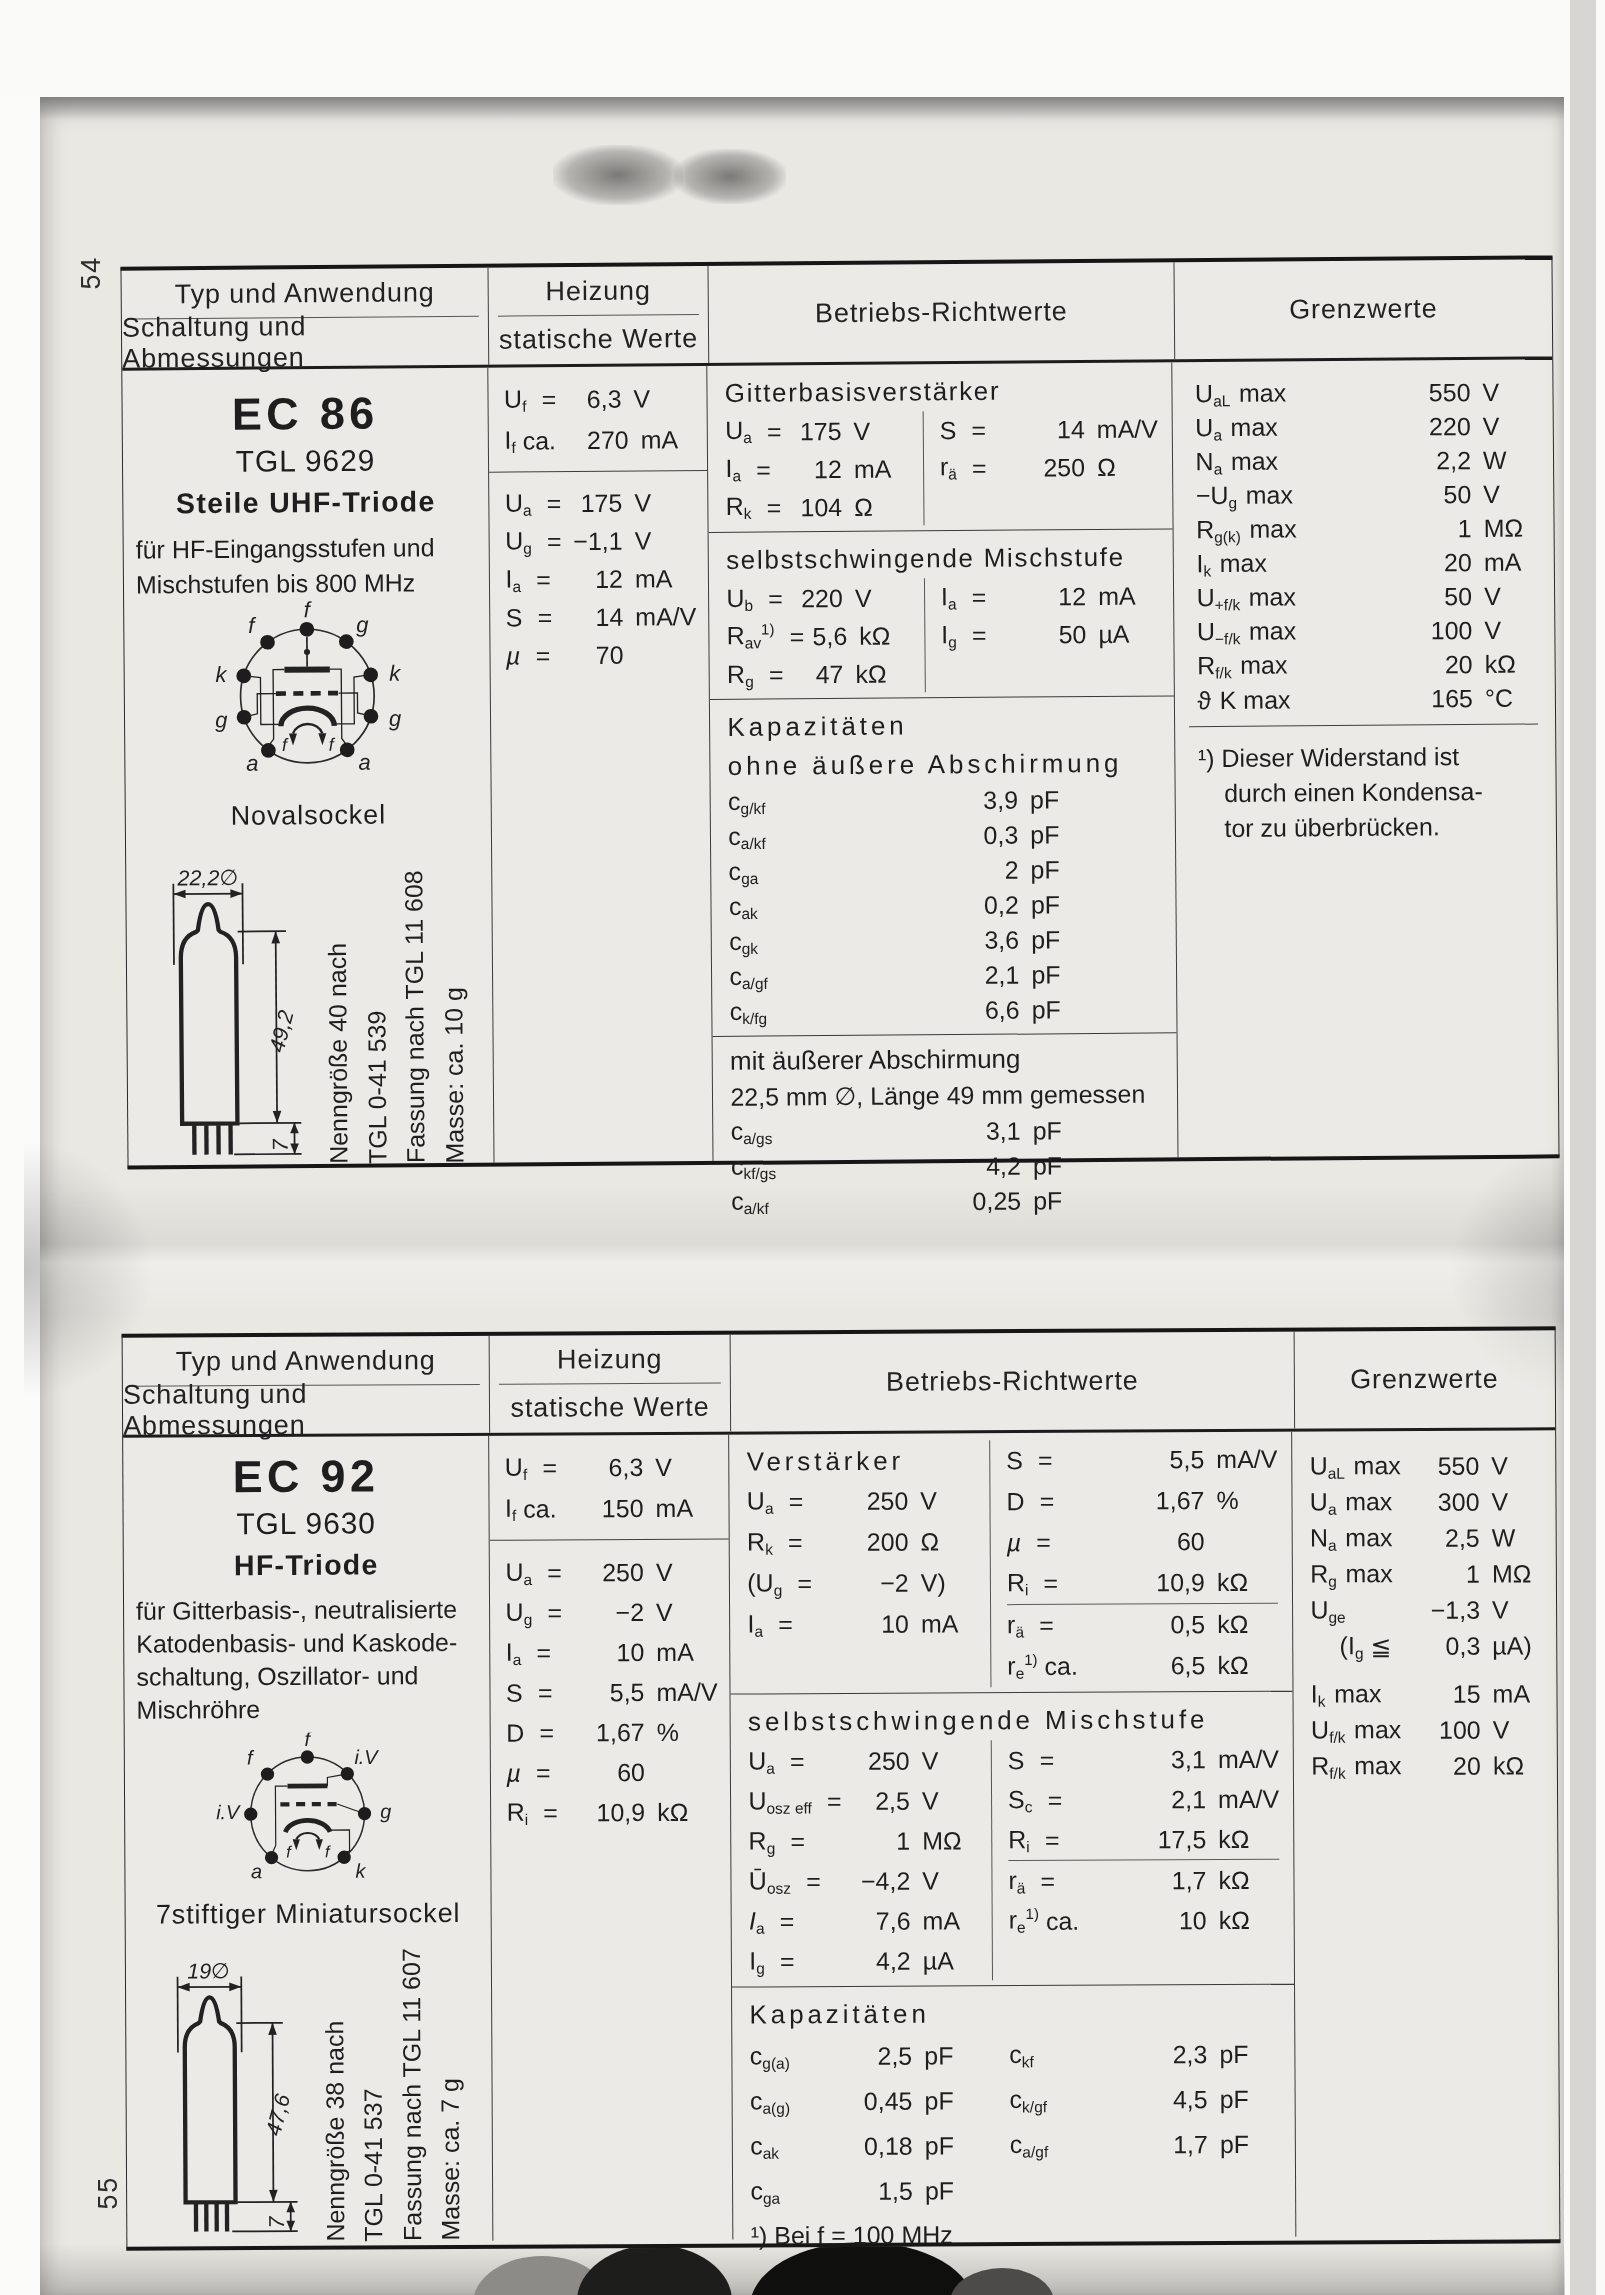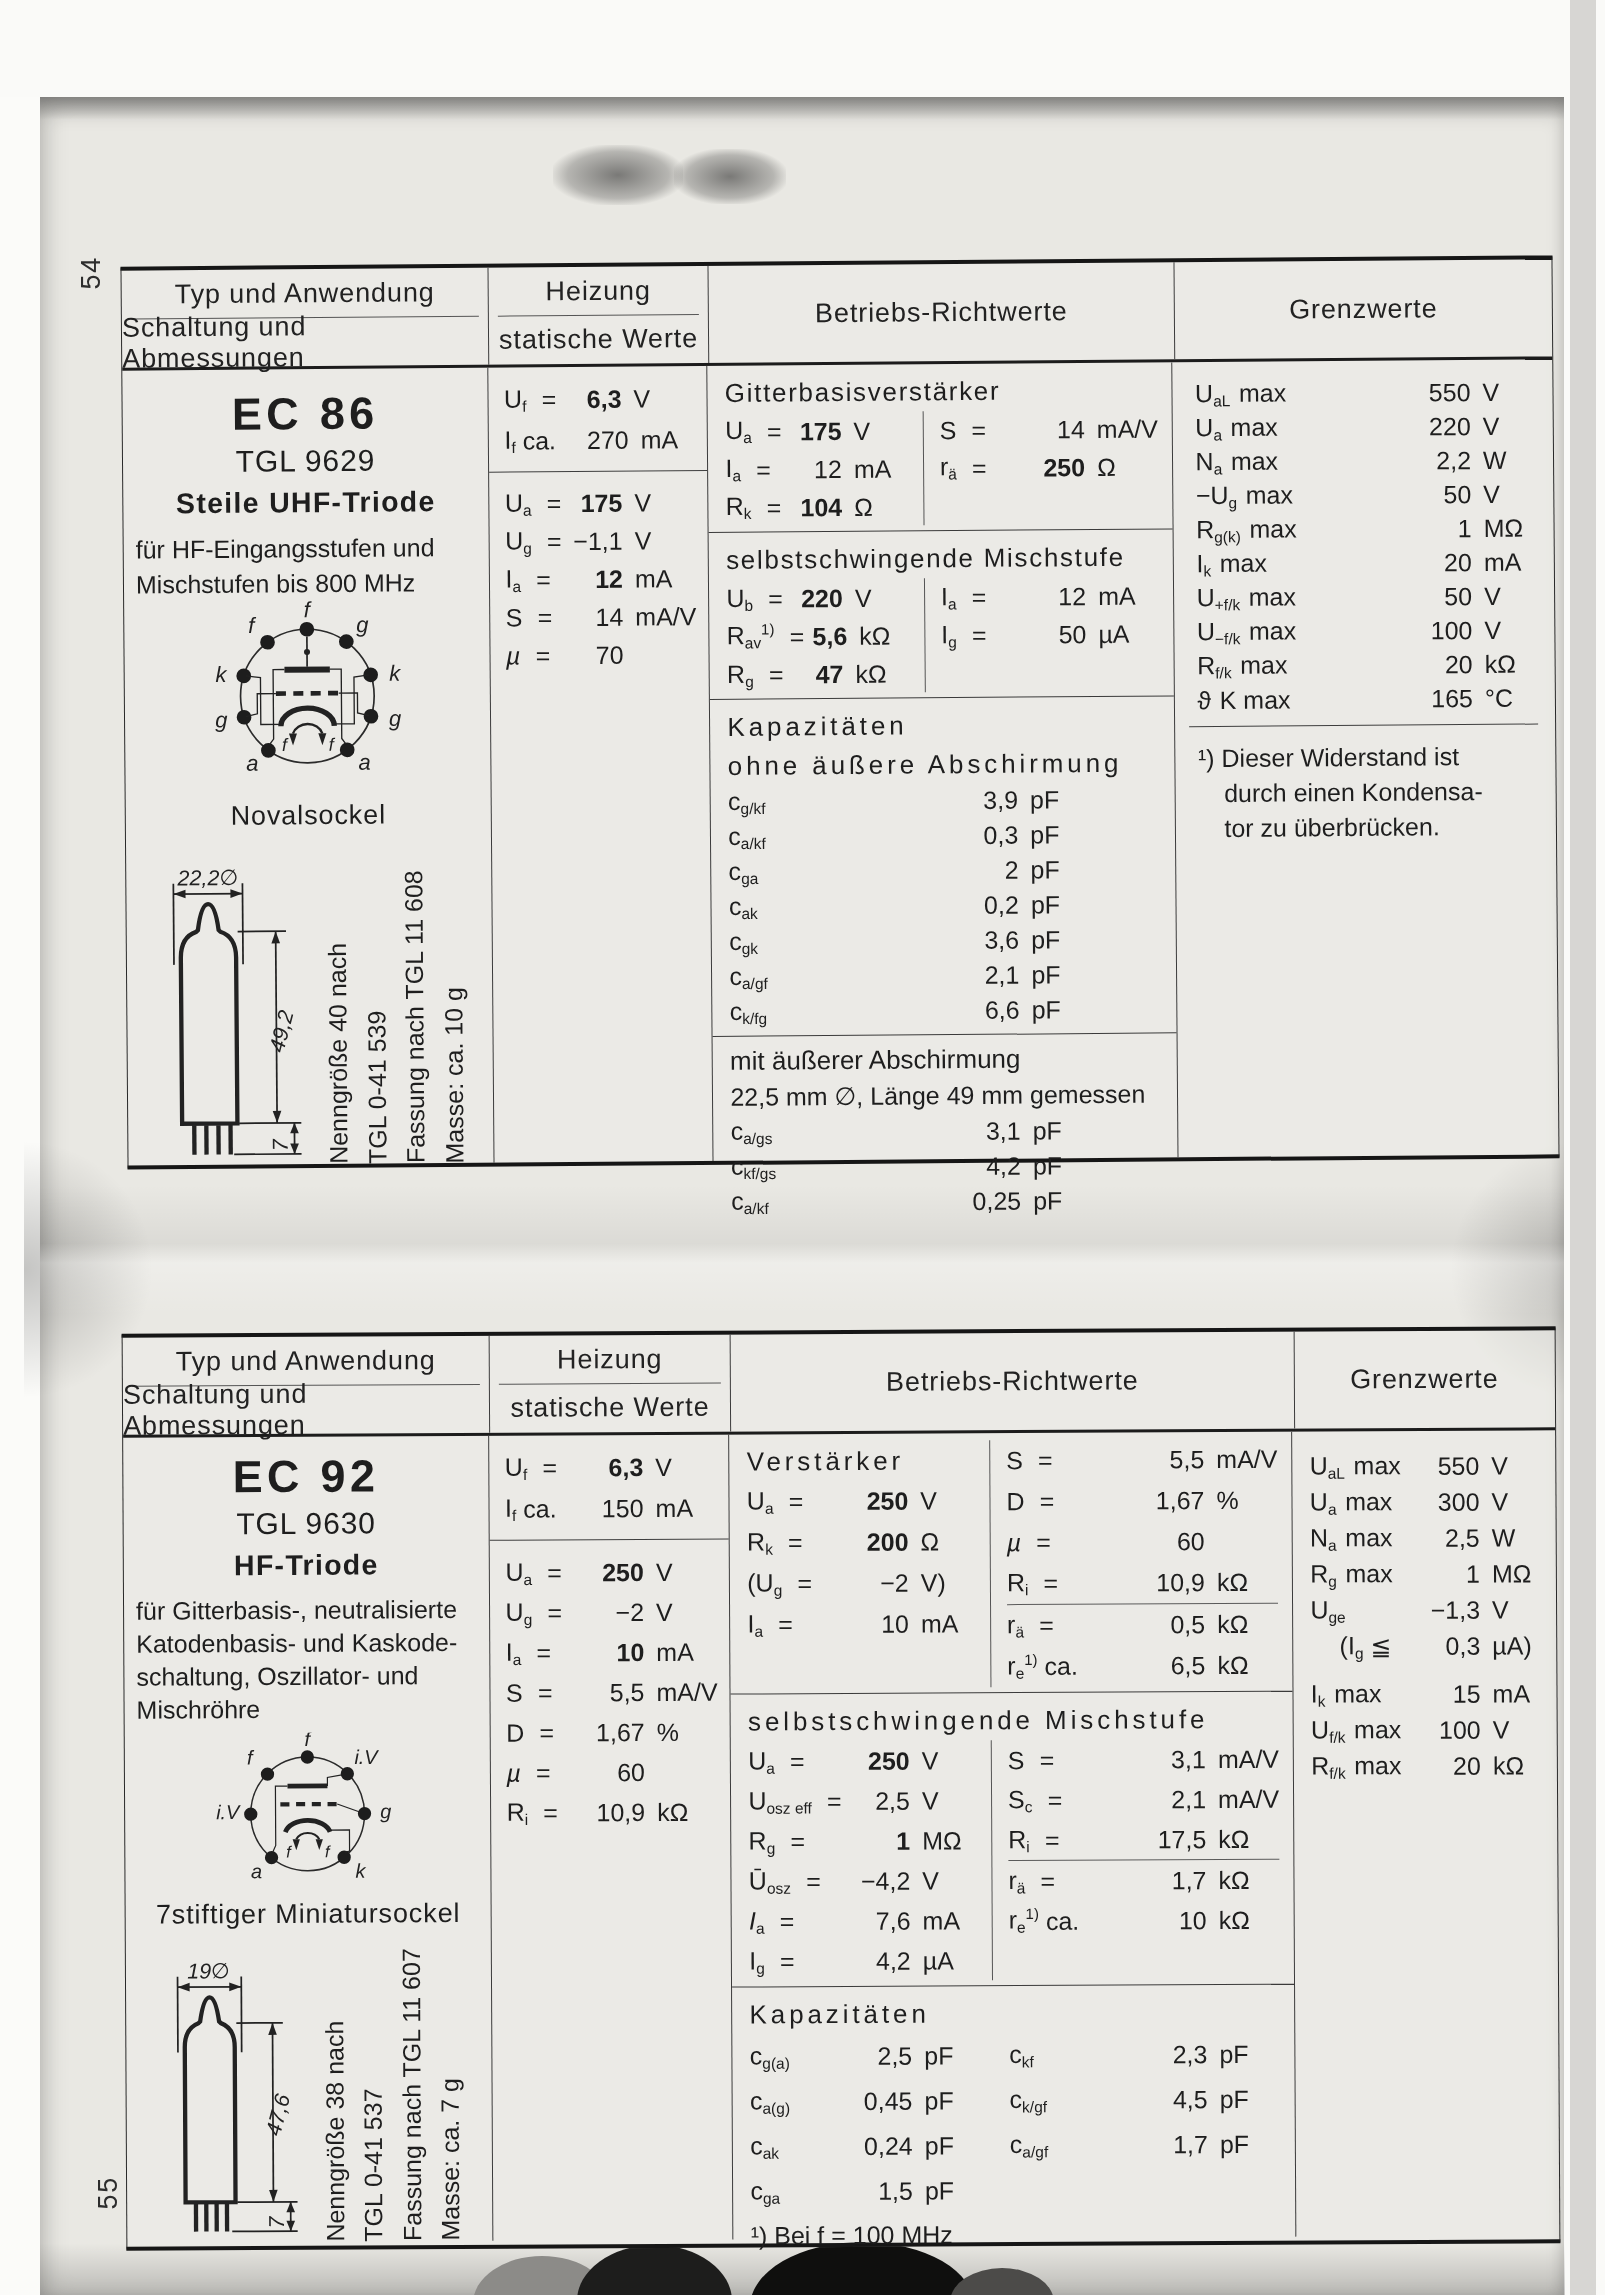--- a/index.html
+++ b/index.html
@@ -81,21 +81,21 @@
   .prow{
     display:grid;grid-template-columns:max-content max-content 31px 1fr 73px;
     align-items:center;height:40px;font-size:25px;
   }
   .prow .lbl{white-space:nowrap;}
   .prow .lbl .post{margin-left:8.6px;}
   .prow .pre{padding-left:7px;white-space:nowrap;}
   .prow .eq{text-align:center;}
   .prow .val{text-align:right;white-space:nowrap;}
   .prow .unit{text-align:left;padding-left:12px;white-space:nowrap;}
-  .prow .b{font-weight:bold;}
+  .prow .b{font-weight:normal;}
   sub{font-size:0.62em;vertical-align:-0.28em;}
   sup{font-size:0.6em;vertical-align:super;}
   .rh39 .prow{height:34px;} .rh40 .prow{height:35px;} .rh42 .prow{height:36px;}
   .rh44 .prow{height:38px;} .rh48 .prow{height:41px;} .rh52 .prow{height:45px;}
   .prow.topline{border-top:1.7px solid #5a5a5a;}
   .prow.gap{margin-top:12px;}
   .prow.indent{margin-left:29px;}
 
   
   .c2{padding:12px 12px 0 15.5px;}
@@ -912,21 +912,21 @@
                 <span class="lbl">c<sub>a(g)</sub></span>
                 <span class="pre"></span>
                 <span class="eq"></span>
                 <span class="val">0,45</span>
                 <span class="unit">pF</span>
               </div>
               <div class="prow">
                 <span class="lbl">c<sub>ak</sub></span>
                 <span class="pre"></span>
                 <span class="eq"></span>
-                <span class="val">0,24</span>
+                <span class="val">0,18</span>
                 <span class="unit">pF</span>
               </div>
               <div class="prow">
                 <span class="lbl">c<sub>ga</sub></span>
                 <span class="pre"></span>
                 <span class="eq"></span>
                 <span class="val">1,5</span>
                 <span class="unit">pF</span>
               </div>
             </div>

